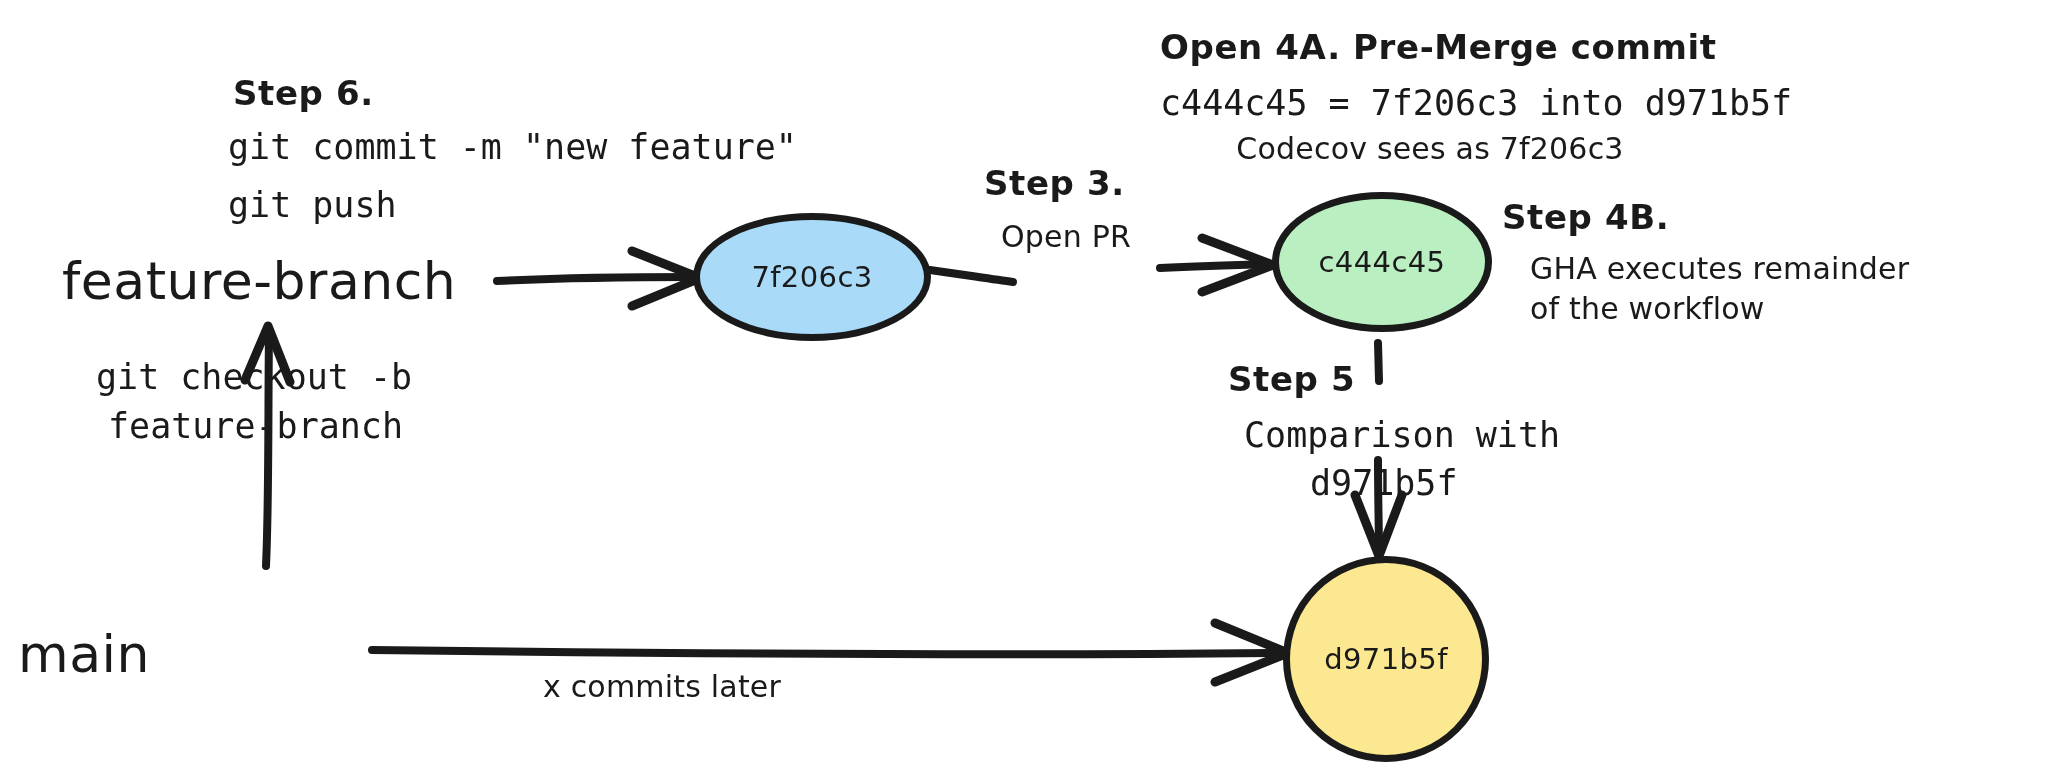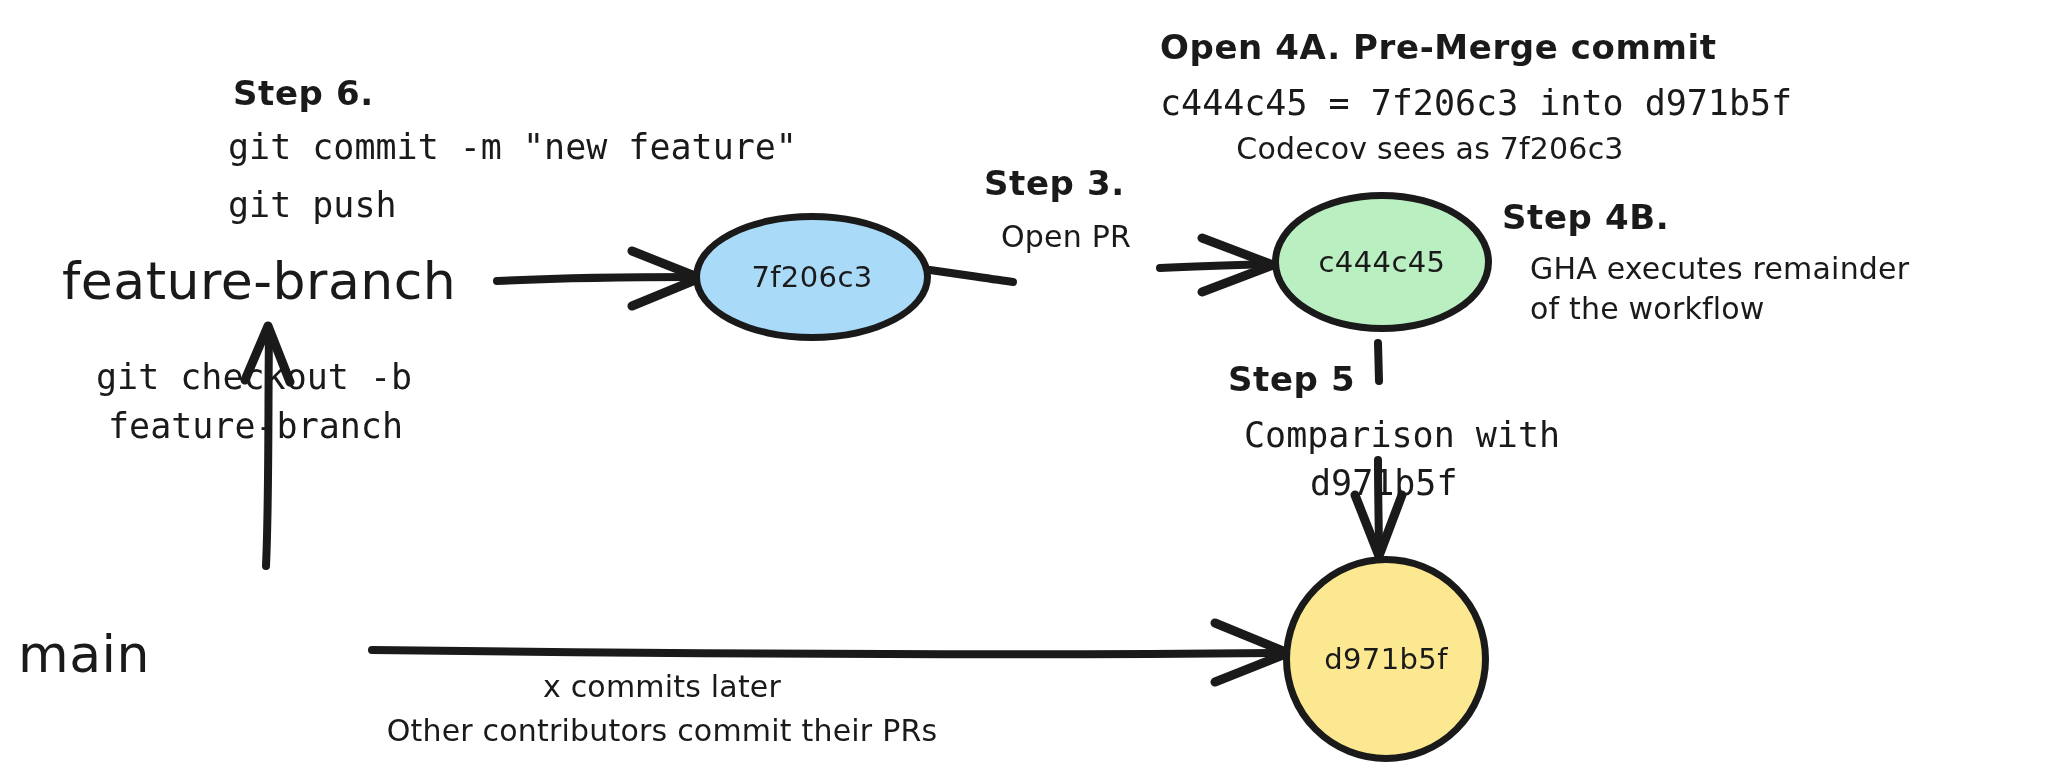--- a/index.html
+++ b/index.html
@@ -163,16 +163,15 @@
   </div>
 
   <div class="text-block" style="position:absolute; left:1228px; top:358px; width:300px;">
     <div class="hand step-head" style="position:relative;">Step 5</div>
     <div class="mono mono-line" style="position:relative; left:16px; top:10px;">Comparison with</div>
     <div class="mono mono-line" style="position:relative; left:82px; top:12px;">d971b5f</div>
   </div>
 
   <div class="text-block" style="position:absolute; left:332px; top:668px; width:660px; text-align:center;">
     <div class="hand body-hand" style="position:relative; text-align:center;">x commits later</div>
-    <div class="hand body-hand" style="position:relative; top:6px; text-align:center;">Other contributors commit their PRs</div>
   </div>
 
 </div>
 
 </body></html>

